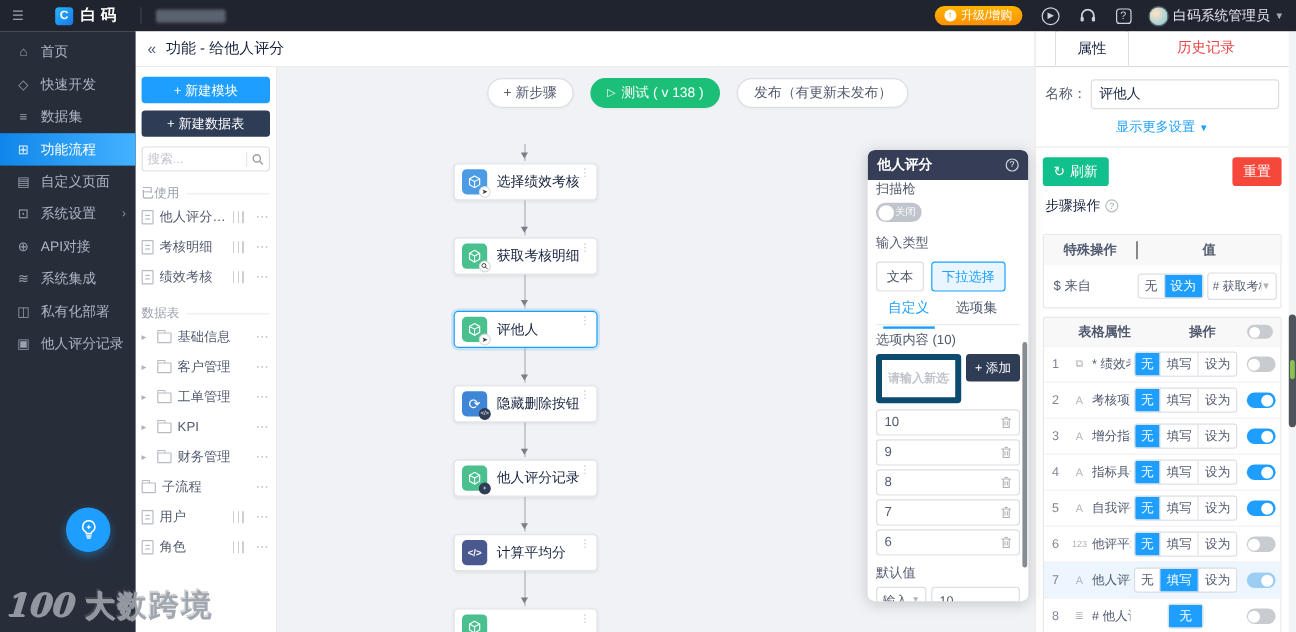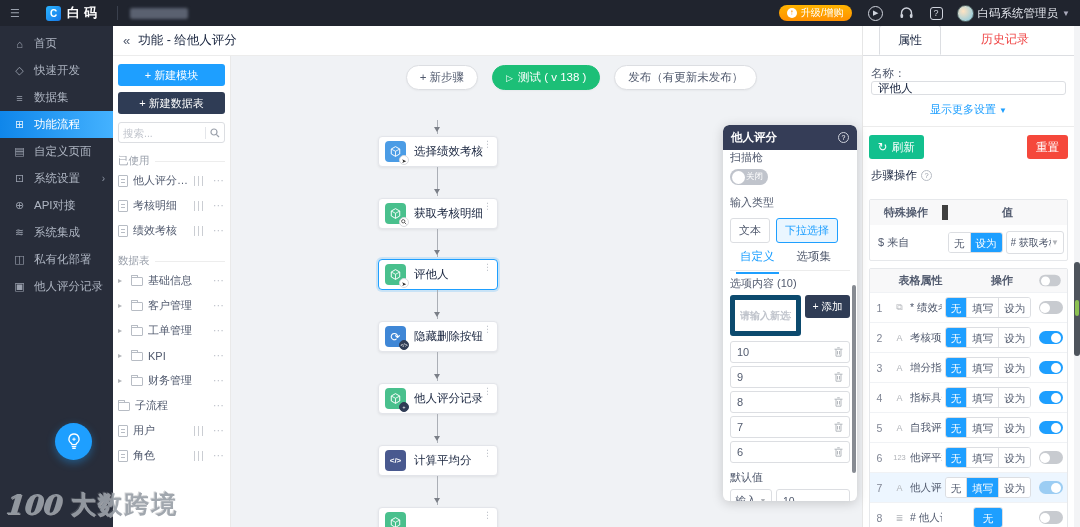--- a/index.html
+++ b/index.html
@@ -102,33 +102,33 @@
 .selbox { width:42px; height:23px; border:1px solid #dcdee2; border-radius:3px; display:flex; align-items:center; justify-content:center; gap:3px; font-size:10.5px; color:#515a6e; cursor:pointer; flex:none; }
 .valbox { flex:1; height:23px; border:1px solid #dcdee2; border-radius:3px; padding:0 6px; font-size:10.5px; color:#515a6e; display:flex; align-items:center; position:relative; }
 .valbox::after { content:""; position:absolute; right:1px; bottom:1px; width:6px; height:6px; background:repeating-linear-gradient(135deg,transparent 0 1px,#c0c4cc 1px 2px); clip-path:polygon(100% 0,100% 100%,0 100%); }
 .fthumb { position:absolute; right:1px; top:160px; width:4px; height:188px; background:#878b92; border-radius:2px; }
 
 
 .rpanel { position:absolute; top:26px; left:862px; width:212px; bottom:0; background:#fff; border-left:1px solid #e6e6e6; z-index:20; }
 .rtabs { height:30px; border-bottom:1px solid #dcdee2; display:flex; align-items:flex-end; }
 .rtab1 { width:62px; height:30px; margin-left:16px; background:#fff; border:1px solid #dcdee2; border-bottom:1px solid #fff; border-radius:3px 3px 0 0; display:flex; align-items:center; justify-content:center; font-size:12px; color:#17233d; cursor:pointer; }
 .rtab2 { margin-left:40px; font-size:12px; color:#ef4444; padding-bottom:7px; cursor:pointer; }
-.namerow { display:flex; margin:10px 8px 0 8px;flex-direction:column; }
+.namerow { display:flex; align-items:center; margin:10px 8px 0 8px; }
 .nlab { width:38px; color:#515a6e; font-size:11.5px; flex:none; }
 .namerow input { flex:1; min-width:0; height:25px; border:1px solid #dcdee2; border-radius:3px; padding:0 6px; font-size:11.5px; color:#17233d; outline:0; }
 .morelink { text-align:center; color:#1e9fff; font-size:11px; margin-top:7px; cursor:pointer; }
 .rdiv { border-top:1px solid #ececec; margin-top:9px; }
 .btnrow { display:flex; justify-content:space-between; margin:8px 6px 0 6px; }
 .btn-teal { height:24px; padding:0 9px; background:#12c08e; color:#fff; border-radius:3px; display:flex; align-items:center; gap:4px; font-size:11.5px; cursor:pointer; }
 .btn-red { height:24px; padding:0 9px; background:#f5483b; color:#fff; border-radius:3px; display:flex; align-items:center; font-size:11.5px; cursor:pointer; }
 .stepops { display:flex; align-items:center; gap:4px; margin:9px 0 16px 8px; color:#17233d; font-size:11.5px; }
 .qc { width:11px; height:11px; border:1px solid #b7bcc4; border-radius:50%; color:#9aa0ab; font-size:7.5px; display:flex; align-items:center; justify-content:center; }
 .tbl { margin:7px 6px 0 6px; border:1px solid #e6e8eb; border-radius:2px; }
 .t1h { display:flex; height:25px; background:#f8f8f9; font-weight:bold; color:#515a6e; font-size:11px; align-items:center; }
-.t1h .c1 { width:78px; text-align:center; border-right:6px solid #404040; }
+.t1h .c1 { width:78px; text-align:center; border-right:1px solid #404040; }
 .t1h .c2 { flex:1; text-align:center; }
 .t1r { display:flex; align-items:center; height:35px; }
 .t1r .c1 { width:78px; padding-left:8px; color:#515a6e; font-size:11px; }
 .t1r .c2 { flex:1; display:flex; align-items:center; gap:3px; padding-right:3px; min-width:0; }
 .seg { display:flex; border:1px solid #dcdee2; border-radius:3px; overflow:hidden; height:21px; flex:none; }
 .seg span { padding:0 5px; line-height:20px; font-size:10.5px; color:#515a6e; background:#fff; border-right:1px solid #dcdee2; cursor:pointer; white-space:nowrap; }
 .seg span:last-child { border-right:0; }
 .seg span.on { background:#1e9fff; color:#fff; }
 .fsel { flex:1; min-width:0; height:23px; border:1px solid #dcdee2; border-radius:3px; display:flex; align-items:center; padding:0 4px; font-size:10px; color:#515a6e; cursor:pointer; }
 .fsel .tx { flex:1; white-space:nowrap; overflow:hidden; }

